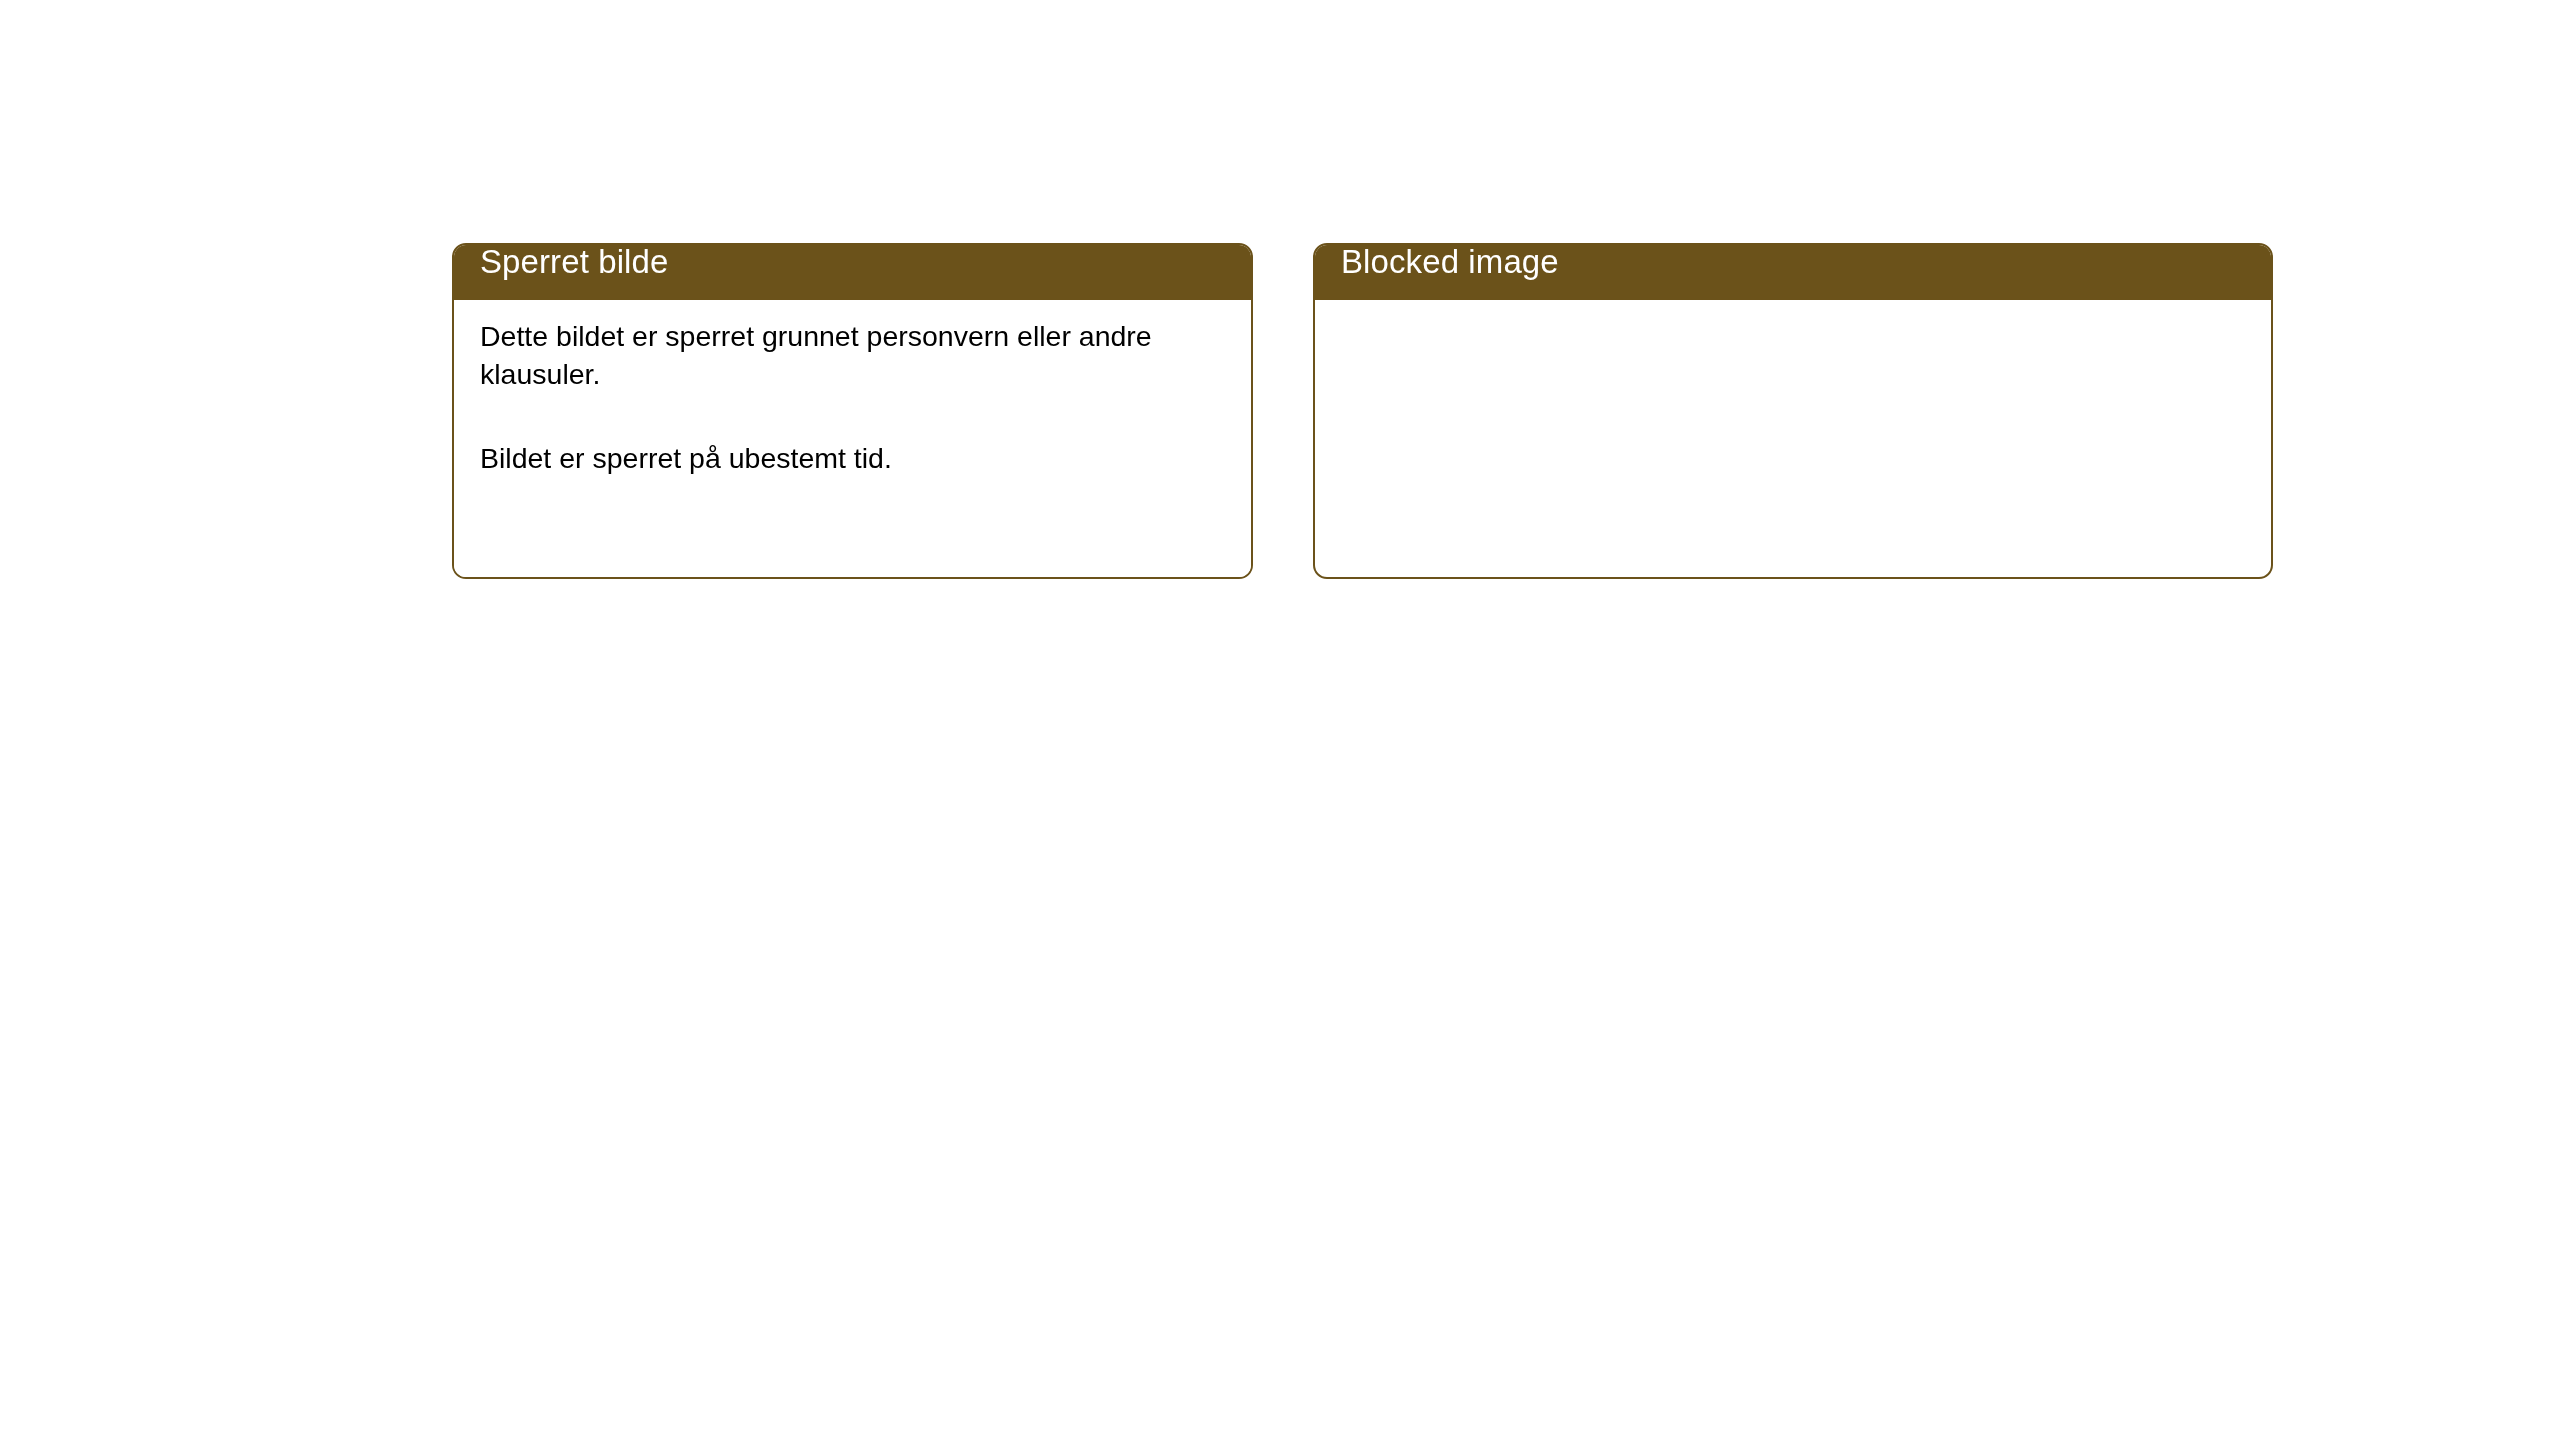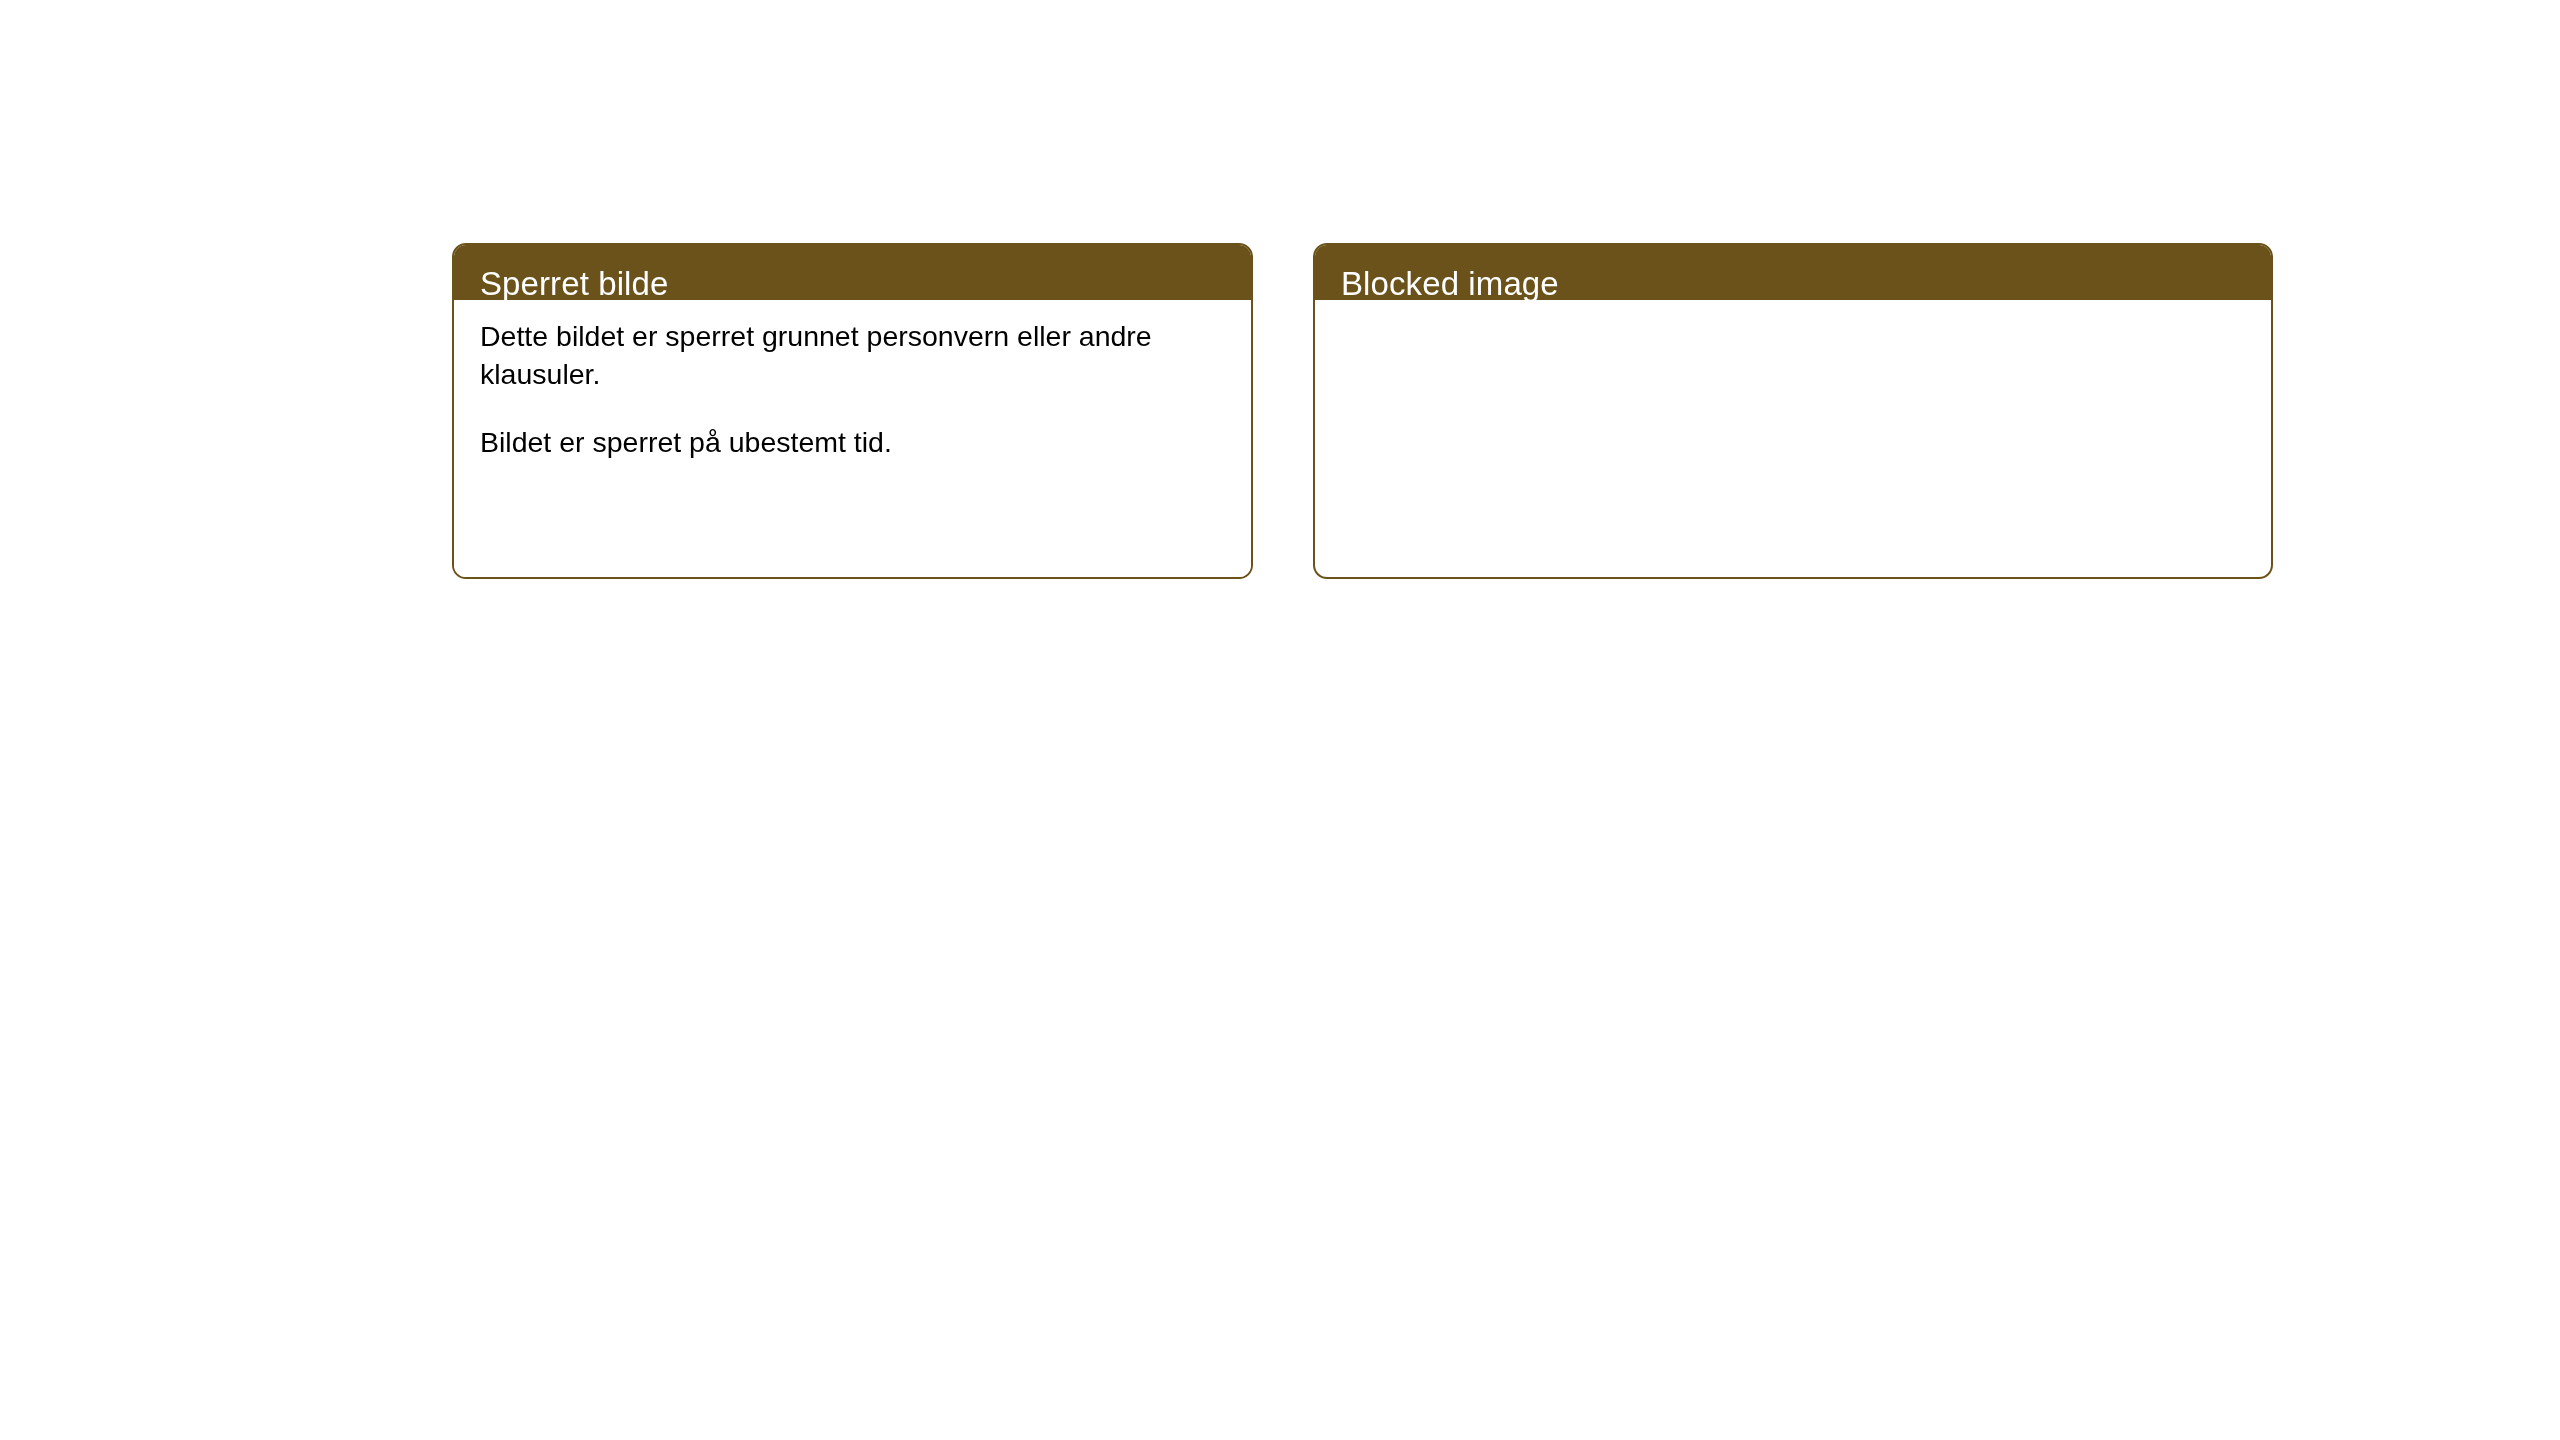--- a/index.html
+++ b/index.html
@@ -44,21 +44,21 @@
 
   .notice-card.lang-no { width: 801px; }
   .notice-card.lang-en { width: 960px; }
 
   .card-header {
     background: #6b521a;
     box-sizing: border-box;
     height: 55px;
     flex: 0 0 55px;
     display: flex;
-    align-items: flex-end;
+    align-items: flex-start;
     padding: 0 0 0 26px;
   }
 
   .card-header-title {
     color: #ffffff;
     font-size: 33px;
     font-weight: 400;
     line-height: 1;
     letter-spacing: 0.1px;
     white-space: nowrap;
@@ -73,21 +73,21 @@
 
   .card-paragraph {
     margin: 0;
     color: #000000;
     font-size: 28.5px;
     line-height: 1.33;
     font-weight: 400;
   }
 
   .card-paragraph + .card-paragraph {
-    margin-top: 30px;
+    margin-top: 46px;
   }
 </style>
 </head>
 <body>
 
 <div id="stage">
 
   <div class="notice-row">
 
     <section class="notice-card lang-no">

